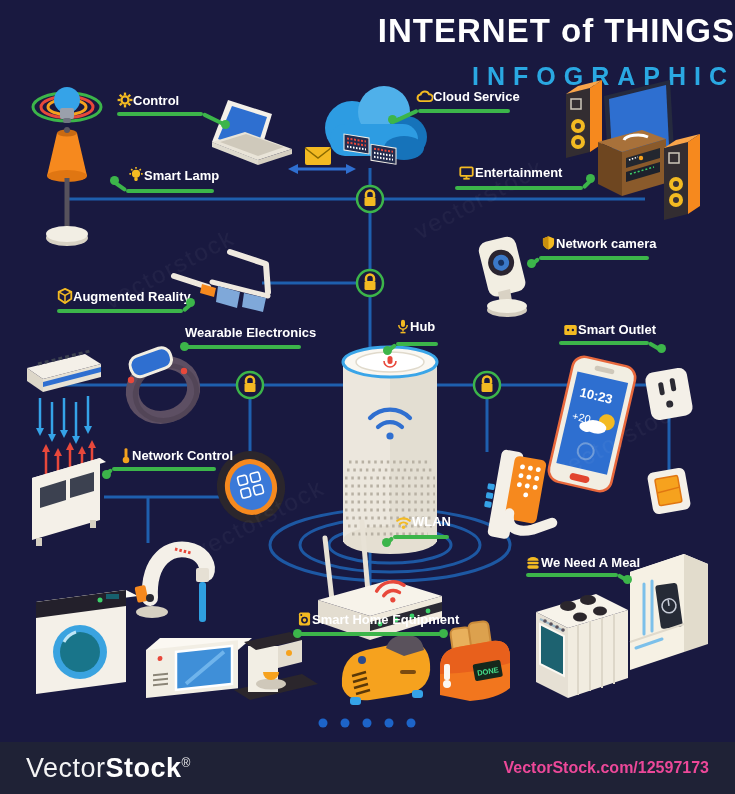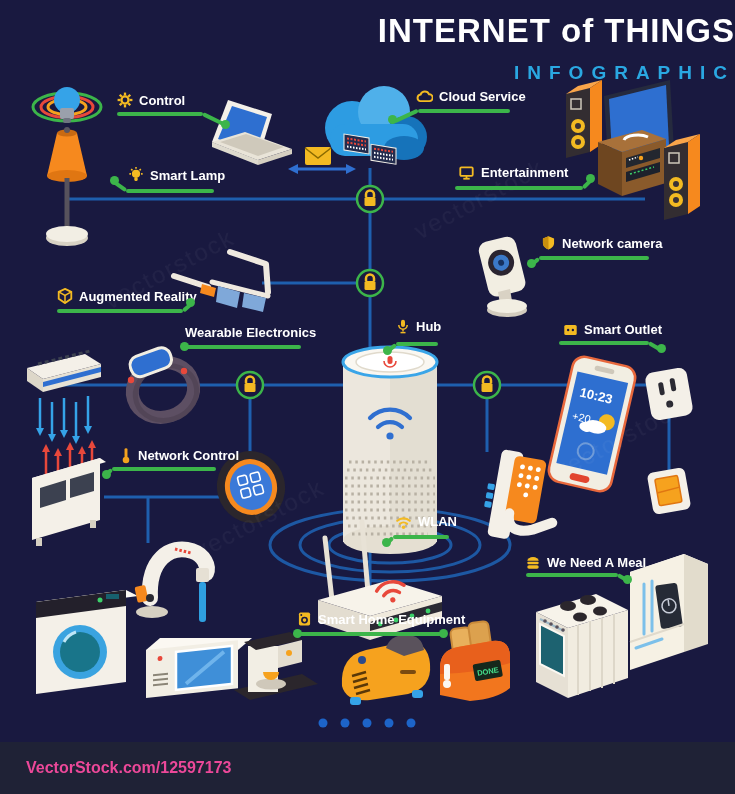--- a/index.html
+++ b/index.html
@@ -4,27 +4,27 @@
 <style>
   html,body{margin:0;padding:0;background:#0e0e22;}
   .stage{
     position:relative;width:735px;height:794px;margin:0 auto;
     background:#191940;overflow:hidden;
     font-family:"Liberation Sans",sans-serif;
   }
   
   .title-wrap{position:absolute;top:12px;left:0;width:100%;text-align:right;}
   .title-main{font-size:33px;font-weight:bold;color:#ffffff;letter-spacing:1px;}
-  .title-sub{font-size:19px;font-weight:bold;color:#2aa8e2;letter-spacing:8px;margin-top:12px;}
+  .title-sub{font-size:25px;font-weight:bold;color:#2aa8e2;letter-spacing:8px;margin-top:12px;}
   
   svg.scene{position:absolute;left:0;top:0;}
   svg.scene text{font-family:"Liberation Sans",sans-serif;}
   
   .label{position:absolute;z-index:5;color:#fff;font-size:13px;font-weight:bold;white-space:nowrap;}
-  .lbl-row{display:flex;align-items:center;gap:6px;}
+  .lbl-row{display:flex;align-items:center;}
   .lbl-row svg{display:block;}
   .lbl-line,.lbl-elbow{position:absolute;height:3.5px;background:#3cb54a;border-radius:2px;}
   .lbl-elbow{transform-origin:left center;}
   .lbl-dot{position:absolute;width:9px;height:9px;border-radius:50%;background:#3cb54a;}
   
   #lab-control{left:117px;top:92px;}
   #lab-control .lbl-line{left:0;top:20px;width:86px;}
   #lab-control .lbl-elbow{left:86px;top:20px;width:26px;transform:rotate(26deg);}
   #lab-control .lbl-dot{left:104px;top:28px;}
   #lab-cloud{left:416px;top:89px;}
@@ -722,16 +722,17 @@
         <circle cx="4" cy="3.2" r="0.9" fill="#191940"></circle>
       </svg>
       <span>Smart Home Equipment</span>
     </div>
     <div class="lbl-line"></div>
     <div class="lbl-dot d1"></div>
     <div class="lbl-dot d2"></div>
   </div>
 
   <div class="footer">
+    <div class="brand"><span class="lt">Vector</span><span class="bd">Stock</span><span class="reg">®</span></div>
     <div class="footer-url">VectorStock.com/12597173</div>
   </div>
 
 </div>
 
 </body></html>

